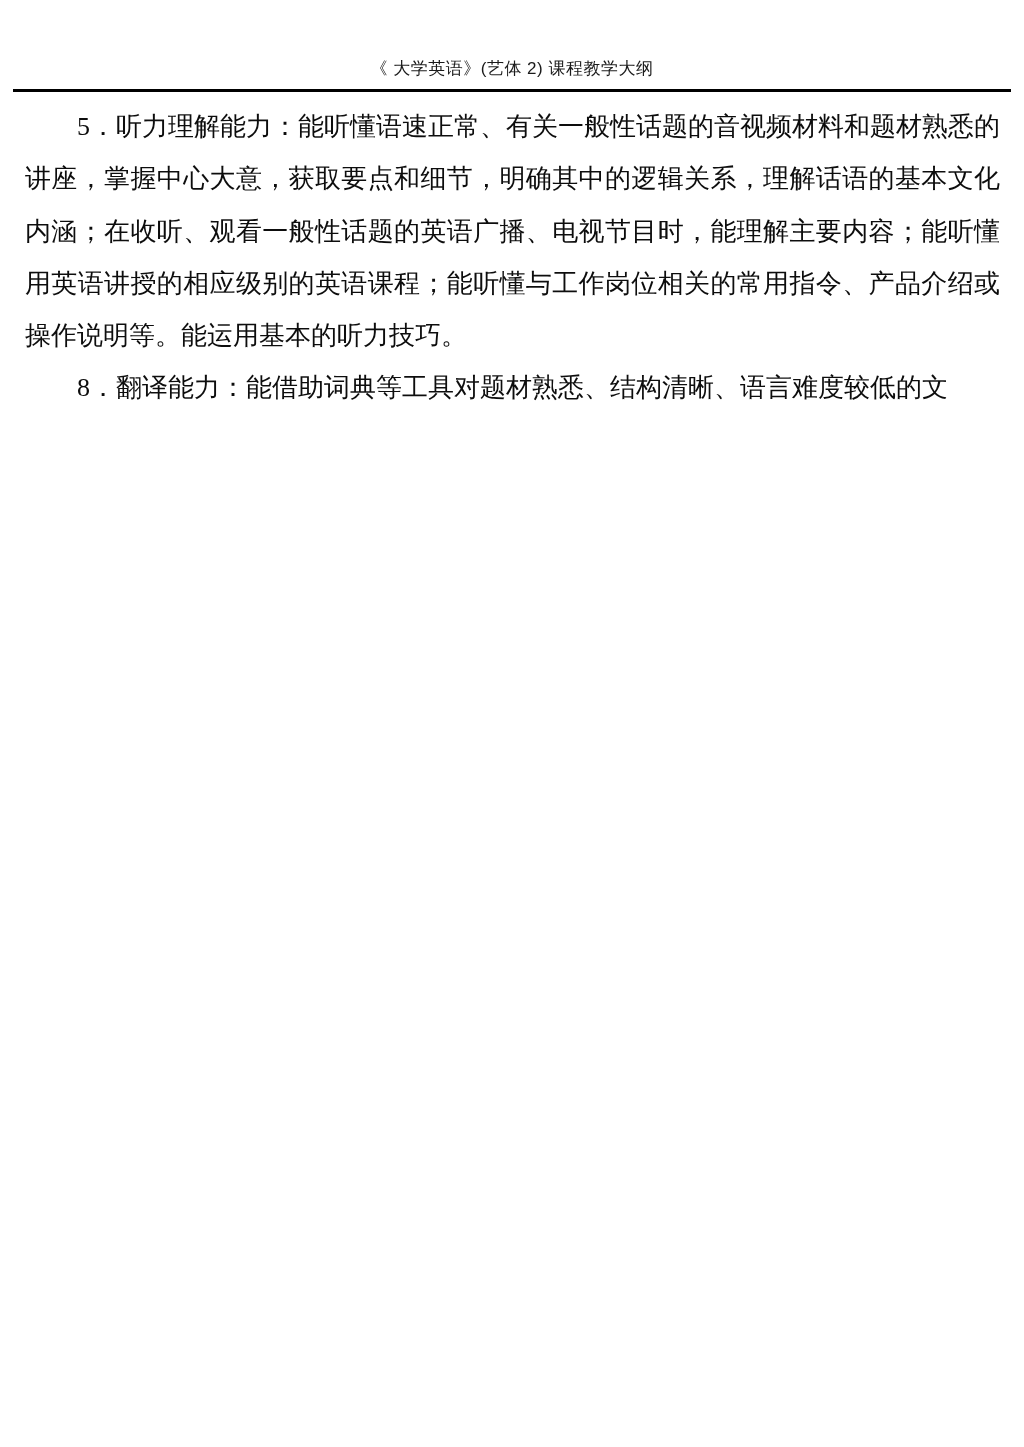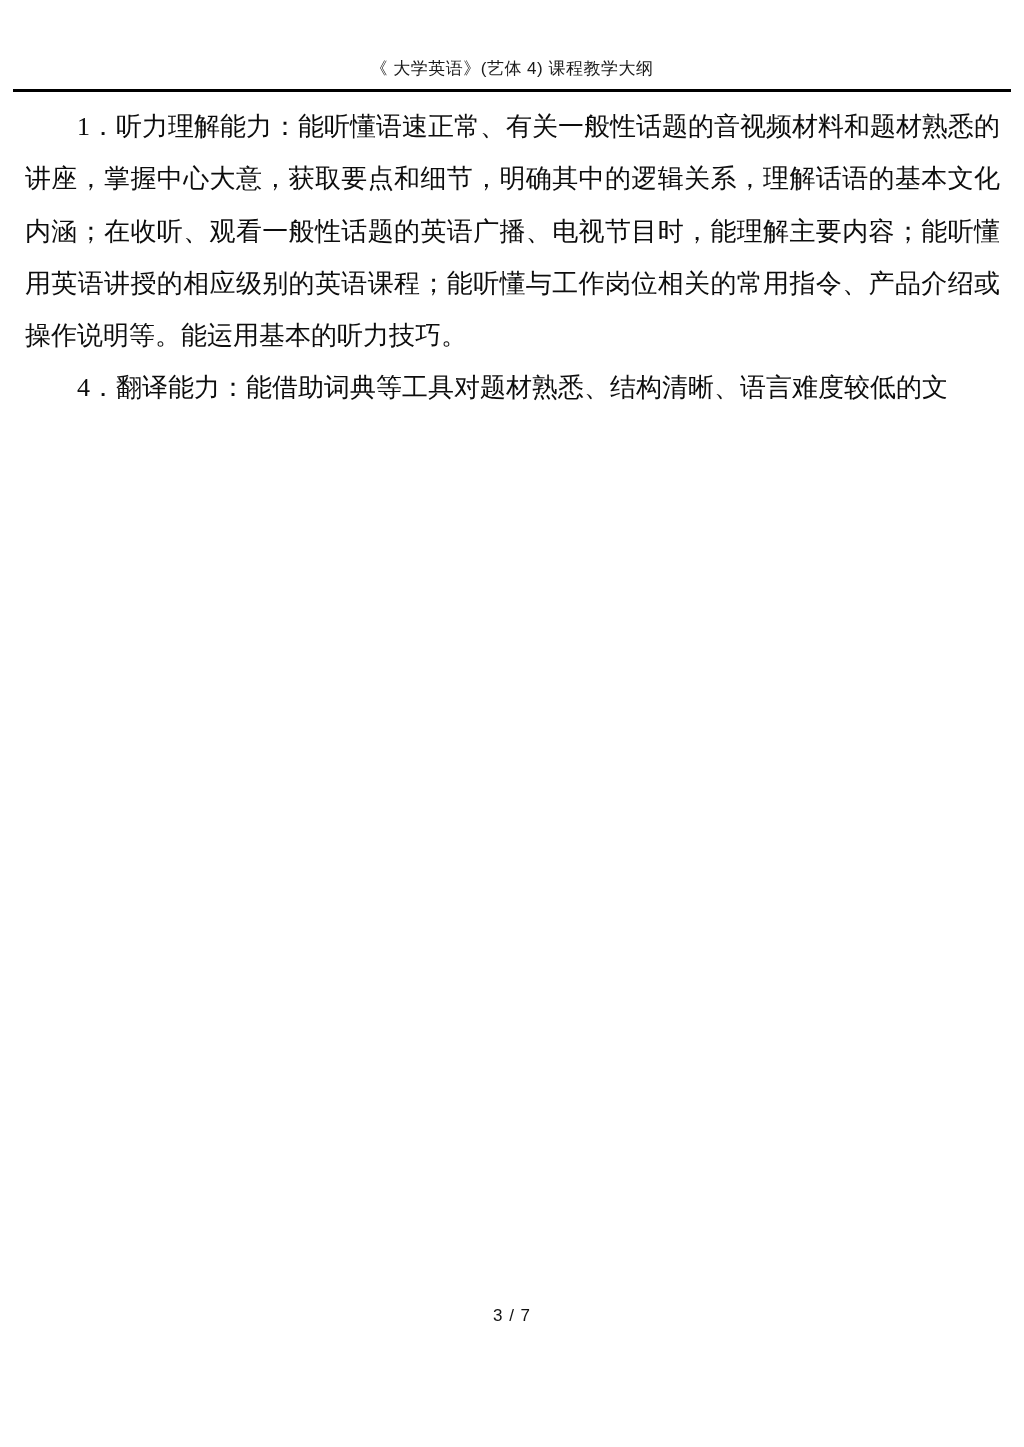--- a/index.html
+++ b/index.html
@@ -55,25 +55,22 @@
     font-family: "Liberation Sans", "DejaVu Sans", sans-serif;
     letter-spacing: 1px;
   }
 </style>
 </head>
 <body>
 
 <div class="page">
 
   <div class="header">
-    <span>《 大学英语》(艺体 4) 课程教学大纲</span>
+    <span>《 大学英语》(艺体 2) 课程教学大纲</span>
   </div>
 
   <div class="main">
-    <p>1．听力理解能力：能听懂语速正常、有关一般性话题的音视频材料和题材熟悉的讲座，掌握中心大意，获取要点和细节，明确其中的逻辑关系，理解话语的基本文化内涵；在收听、观看一般性话题的英语广播、电视节目时，能理解主要内容；能听懂用英语讲授的相应级别的英语课程；能听懂与工作岗位相关的常用指令、产品介绍或操作说明等。能运用基本的听力技巧。</p>
-    <p>4．翻译能力：能借助词典等工具对题材熟悉、结构清晰、语言难度较低的文</p>
+    <p>5．听力理解能力：能听懂语速正常、有关一般性话题的音视频材料和题材熟悉的讲座，掌握中心大意，获取要点和细节，明确其中的逻辑关系，理解话语的基本文化内涵；在收听、观看一般性话题的英语广播、电视节目时，能理解主要内容；能听懂用英语讲授的相应级别的英语课程；能听懂与工作岗位相关的常用指令、产品介绍或操作说明等。能运用基本的听力技巧。</p>
+    <p>8．翻译能力：能借助词典等工具对题材熟悉、结构清晰、语言难度较低的文</p>
   </div>
 
-  <div class="footer">
-    <span>3 / 7</span>
-  </div>
 
 </div>
 
 </body></html>

